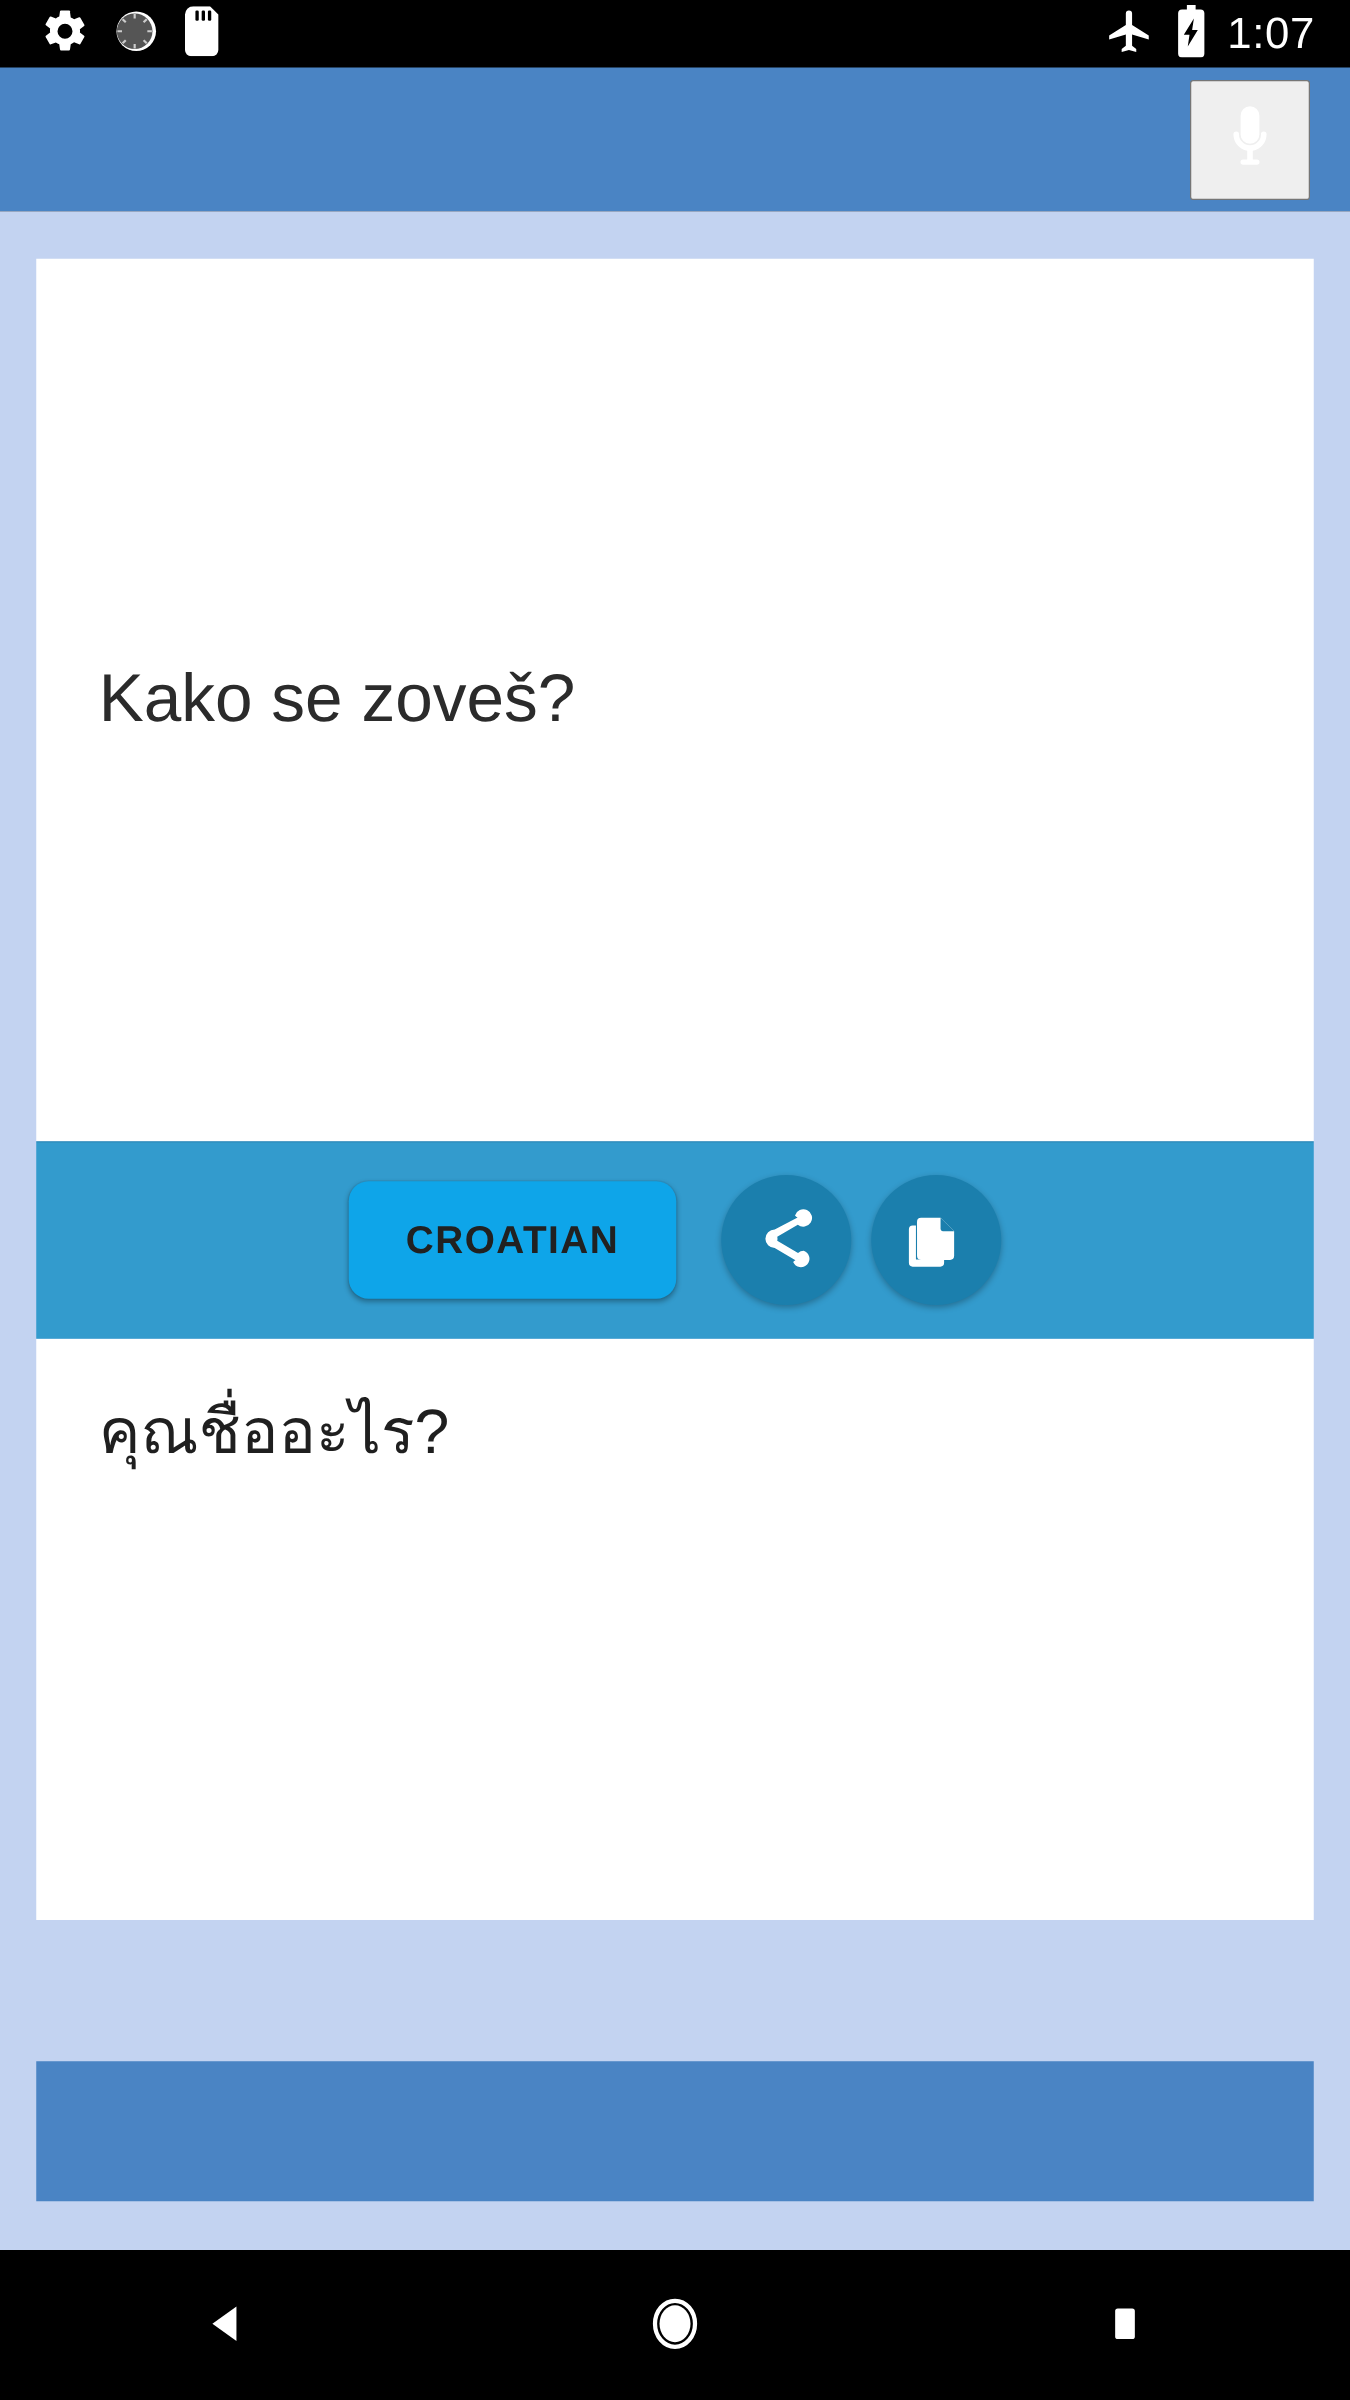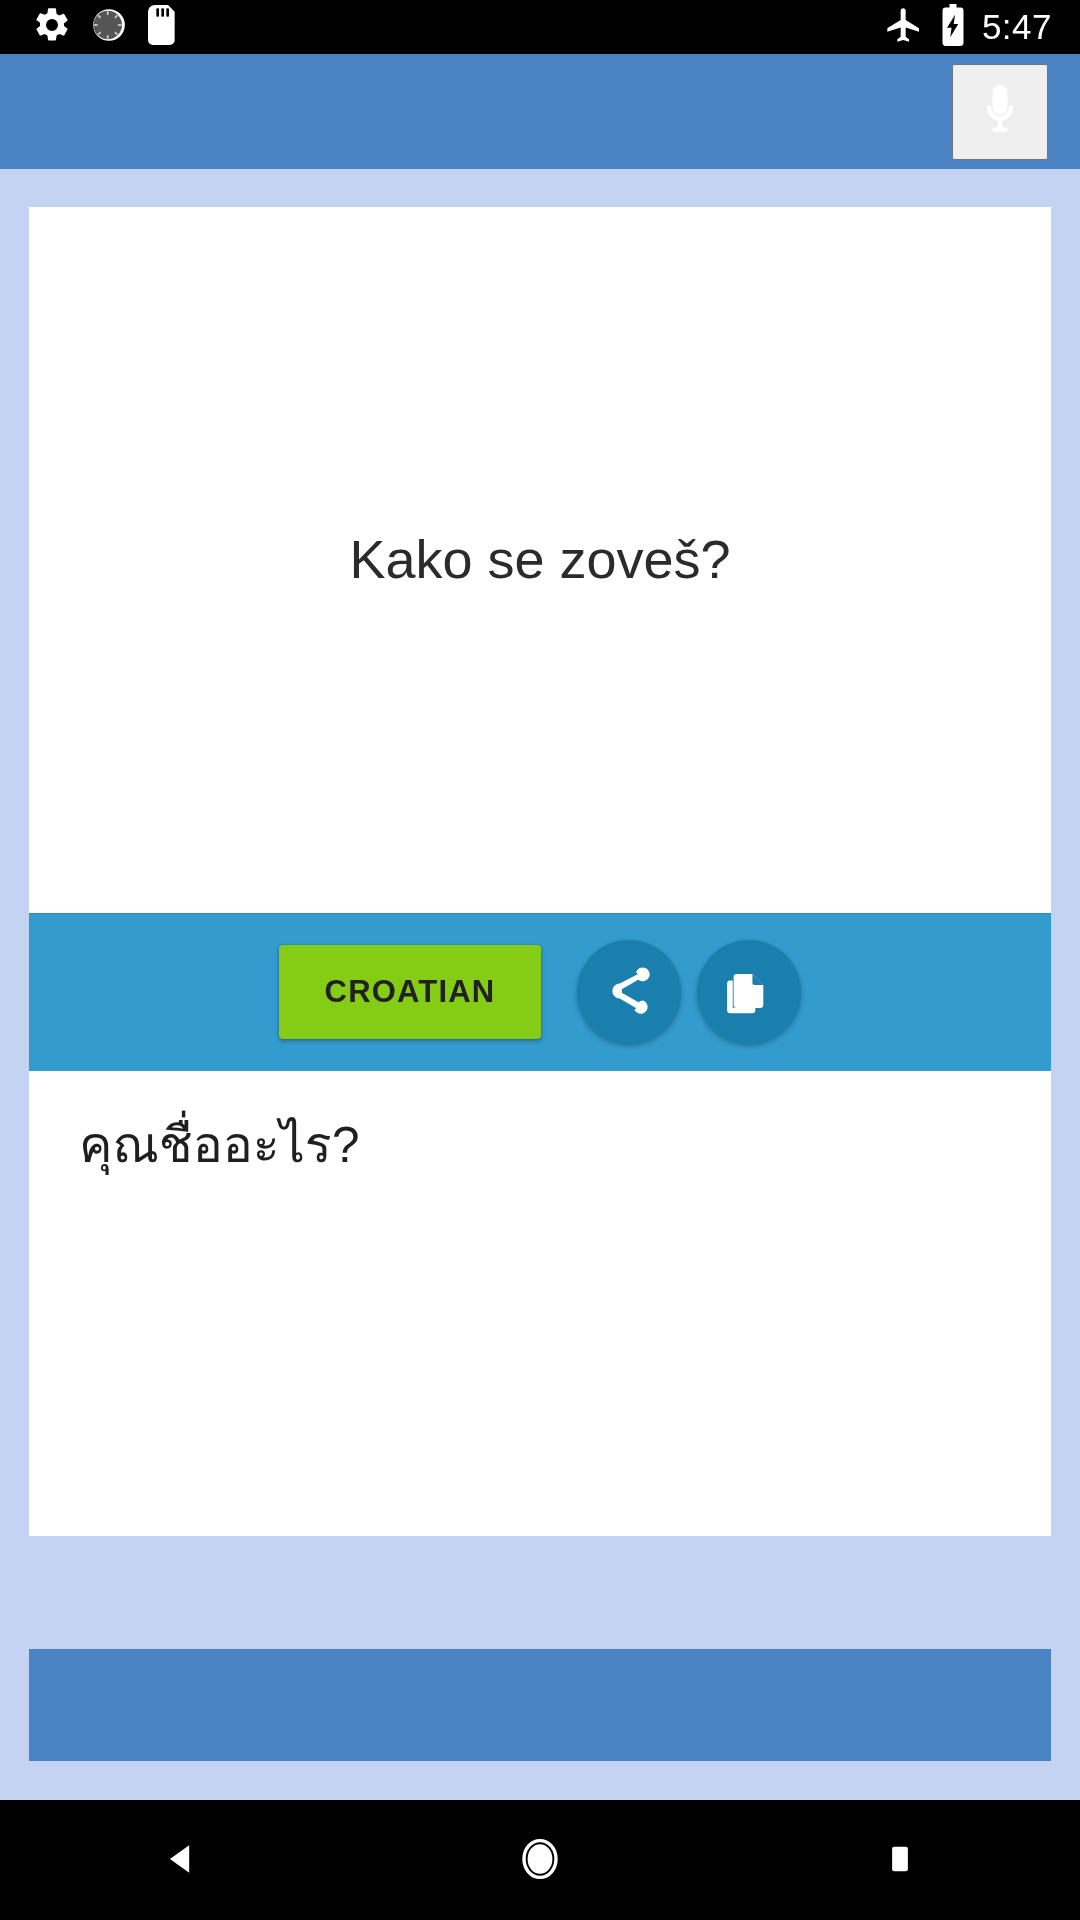--- a/index.html
+++ b/index.html
@@ -49,41 +49,41 @@
   .content{
     position:absolute; left:29px; top:38px;
     width:1022px; height:1554px;
     display:flex; flex-direction:column;
   }
 
   
   .card-source{
     background:#ffffff;
     height:706px;
-    display:flex; align-items:center; justify-content:center;
+    display:flex; align-items:center; justify-content:flex-start;
     padding:16px 50px;
   }
   .source-text{
     font-size:54px; font-weight:300; color:#2b2b2b;
     text-align:center; line-height:1.25;
   }
 
   
   .control-bar{
     background:#339bcd;
     height:158px;
     display:flex; align-items:center; justify-content:center;
     gap:0px;
     box-shadow:inset 0 1px 0 rgba(0,0,0,0.10);
     position:relative;
   }
   .lang-btn{
     width:262px; height:94px;
-    background:#84cc16;
-    border:none; border-radius:4px;
+    background:#0ea5e9;
+    border:none; border-radius:16px;
     box-shadow:0 2px 4px rgba(0,0,0,0.30), 0 0 0 1px rgba(0,0,0,0.04);
     font-family:"Liberation Sans", sans-serif;
     font-size:31px; font-weight:bold; letter-spacing:1.2px;
     color:#212121; cursor:pointer;
     display:flex; align-items:center; justify-content:center;
   }
   .lang-btn.left { margin-right:36px; }
   .lang-btn.right{ margin-left:36px; }
   .round-btn{
     width:104px; height:104px; border-radius:50%;
@@ -167,21 +167,21 @@
       <svg width="40" height="40" viewBox="0 0 24 24" fill="#ffffff">
         <path d="M21 16v-2l-8-5V3.5A1.5 1.5 0 0 0 11.5 2 1.5 1.5 0 0 0 10 3.5V9l-8 5v2l8-2.5V19l-2 1.5V22l3.5-1 3.5 1v-1.5L13 19v-5.5z"></path>
       </svg>
     </span>
     <span class="sicon">
       <svg width="26" height="42" viewBox="0 0 14 24" fill="#ffffff">
         <path d="M5 0h4v2h2.2A1.8 1.8 0 0 1 13 3.8v18.4A1.8 1.8 0 0 1 11.2 24H2.8A1.8 1.8 0 0 1 1 22.2V3.8A1.8 1.8 0 0 1 2.8 2H5V0z"></path>
         <path d="M8.2 6.2 3.6 13.6h2.6l-.8 5.4 4.6-7.6H7.4z" fill="#000000"></path>
       </svg>
     </span>
-    <span class="status-clock">5:47</span>
+    <span class="status-clock">1:07</span>
   </div>
 </div>
 
 <div class="app-bar">
   <button class="mic-btn">
     <span>
       <svg width="60" height="60" viewBox="0 0 24 24" fill="#ffffff">
         <path d="M12 14a3 3 0 0 0 3-3V5a3 3 0 0 0-6 0v6a3 3 0 0 0 3 3z"></path>
         <path d="M17.3 11a.9.9 0 0 0-1.8 0 3.5 3.5 0 0 1-7 0 .9.9 0 0 0-1.8 0 5.3 5.3 0 0 0 4.4 5.2V19h-1.3a.85.85 0 0 0 0 1.7h4.4a.85.85 0 0 0 0-1.7H12.9v-2.8A5.3 5.3 0 0 0 17.3 11z"></path>
       </svg>

